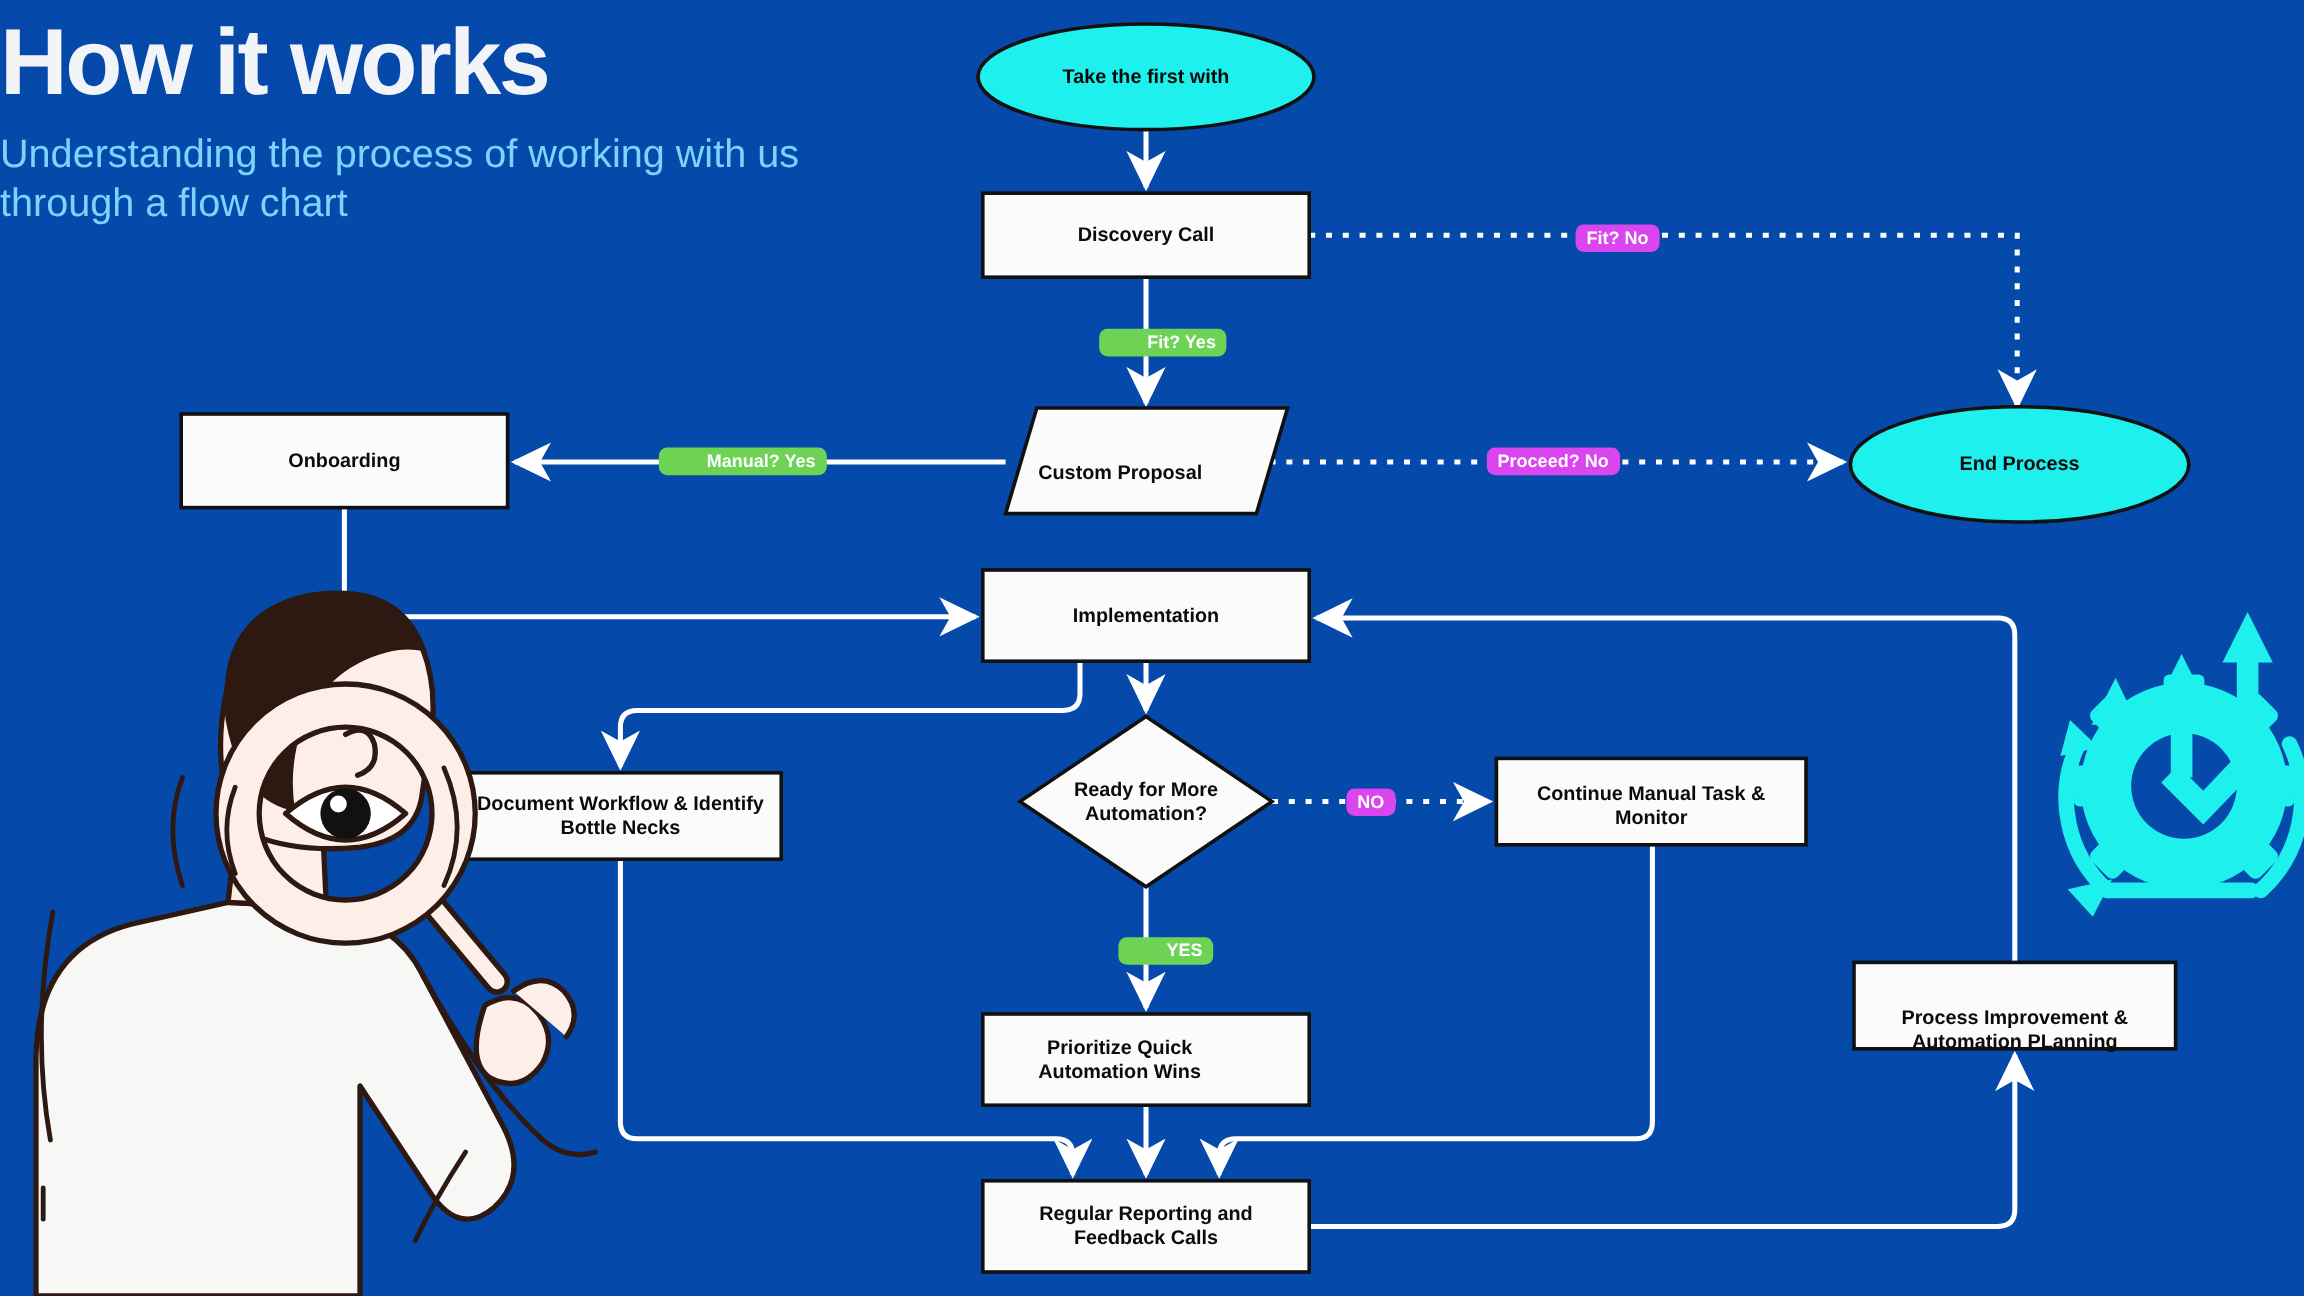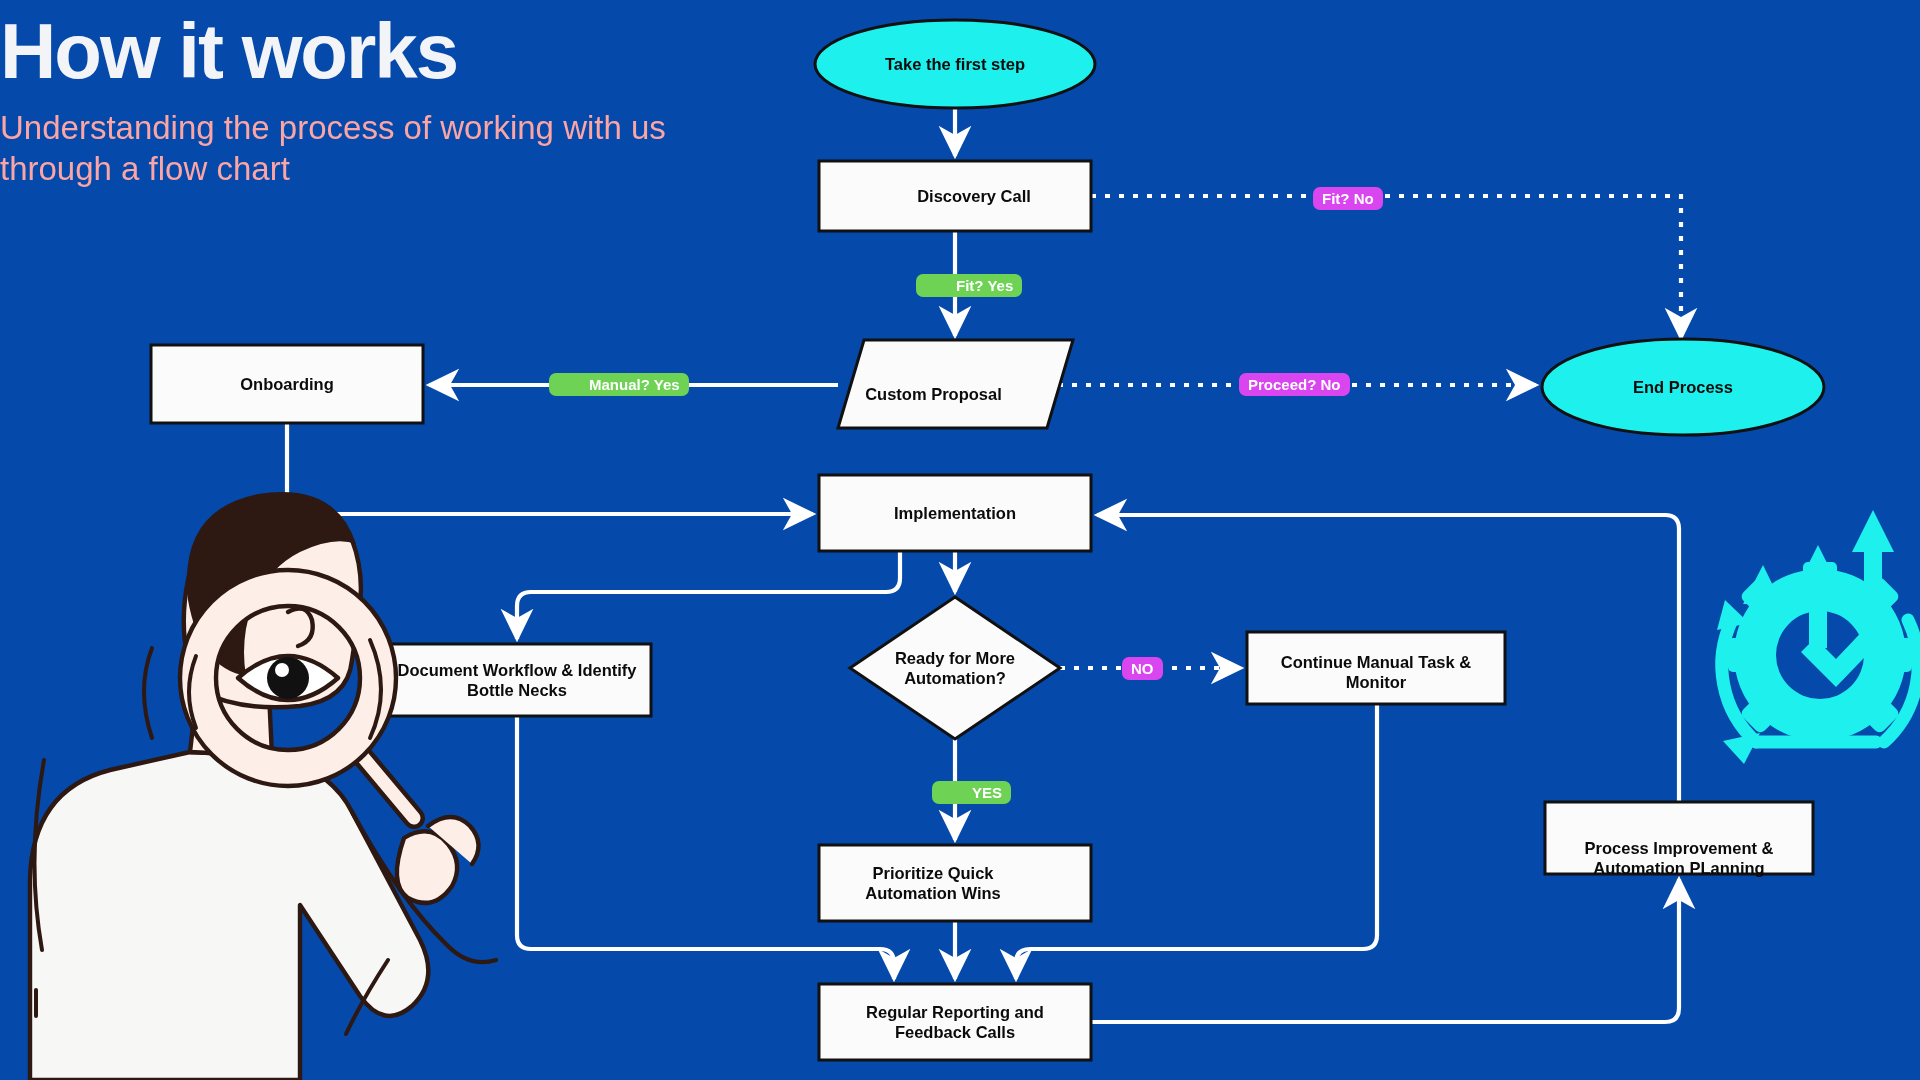--- a/index.html
+++ b/index.html
@@ -10,21 +10,21 @@
   }
   #stage{position:absolute;inset:0;width:1920px;height:1080px;}
   #flow-svg{position:absolute;left:0;top:0;width:1920px;height:1080px;}
 
   .title-block{position:absolute;left:0px;top:12px;width:720px;}
   .headline{
     font-size:78px;font-weight:bold;color:#f2f4f8;letter-spacing:-2px;
     line-height:1.0;margin:0;white-space:nowrap;
   }
   .subhead{
-    font-size:33px;color:#fca5a5;line-height:1.24;margin:18px 0 0 0;
+    font-size:33px;color:#7dd3fc;line-height:1.24;margin:18px 0 0 0;
     max-width:700px;font-weight:400;
   }
   .node-label{
     font-size:16.5px;font-weight:bold;color:#0b0b0b;text-align:center;
     line-height:1.22;pointer-events:none;
   }
   .node-box{position:absolute;display:flex;align-items:center;justify-content:center;}
   .badge{
     position:absolute;display:flex;align-items:center;justify-content:center;
     font-size:15px;font-weight:bold;color:#ffffff;border-radius:7px;
@@ -156,24 +156,24 @@
       <path d="M152,648 Q136,690 152,738" fill="none" stroke-width="4"></path>
       <path d="M196,656 Q182,692 196,728" fill="none" stroke-width="4"></path>
       <path d="M370,640 Q392,690 370,738" fill="none" stroke-width="4"></path>
       <path d="M44,760 Q26,860 42,950" fill="none" stroke-width="4"></path>
       <path d="M36,990 L36,1016" fill="none" stroke-width="4"></path>
       <path d="M388,960 Q362,1000 346,1034" fill="none" stroke-width="4"></path>
     </g>
   </svg>
 
   <div class="node-box" style="left:815px;top:20px;width:280px;height:88px;">
-    <span class="node-label">Take the first step</span>
-  </div>
-
-  <div class="node-box" style="left:819px;top:161px;width:272px;height:70px;padding-left:19px;">
+    <span class="node-label">Take the first with</span>
+  </div>
+
+  <div class="node-box" style="left:819px;top:161px;width:272px;height:70px;">
     <span class="node-label">Discovery Call</span>
   </div>
 
   <div class="node-box" style="left:816px;top:340px;width:235px;height:108px;">
     <span class="node-label">Custom Proposal</span>
   </div>
 
   <div class="node-box" style="left:151px;top:345px;width:272px;height:78px;">
     <span class="node-label">Onboarding</span>
   </div>

